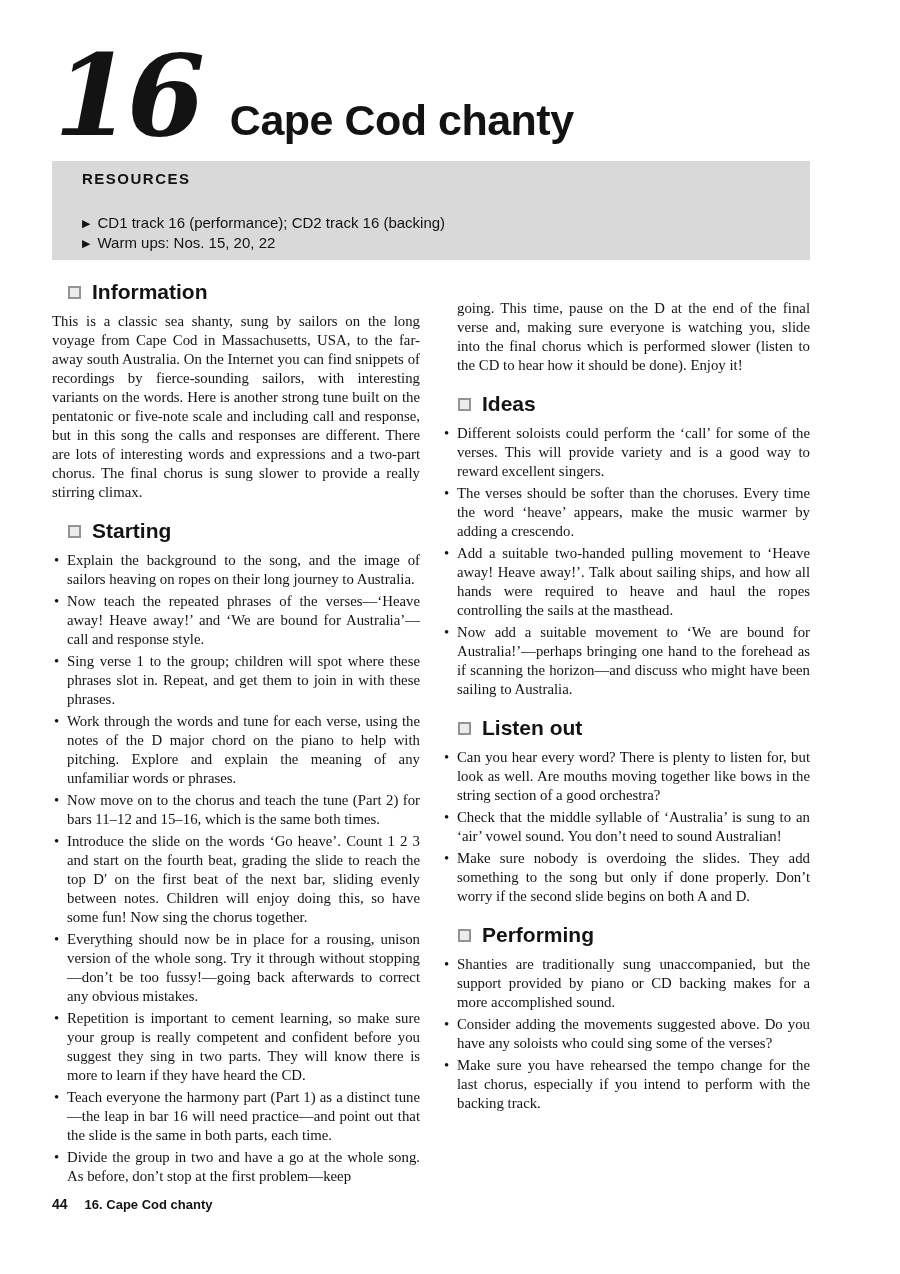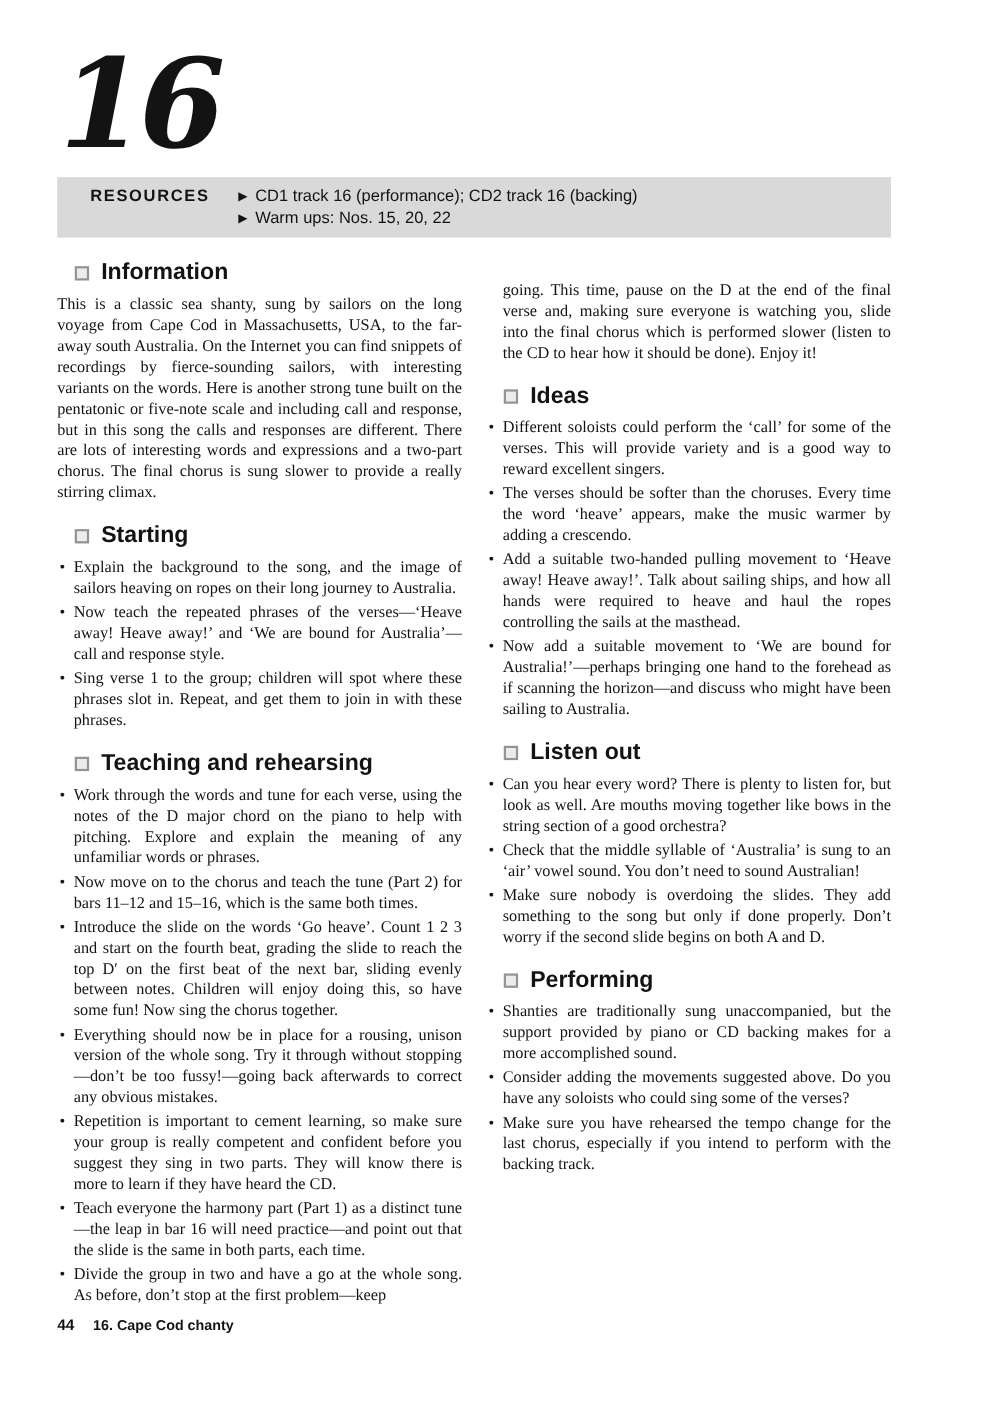--- a/index.html
+++ b/index.html
@@ -28,20 +28,21 @@
     font-weight: bold; font-size: 43px; letter-spacing: -0.5px;
   }
   
   .resources {
     margin-top: 14px;
     background: #d9d9d9;
     padding: 8px 12px 7px 30px;
     display: flex; gap: 26px;
     font-family: "Liberation Sans", sans-serif;
     font-size: 15px;
+    flex-direction: column;
   }
   .res-label { font-weight: bold; letter-spacing: 1.5px; padding-top: 1px; white-space: nowrap; }
   .res-line { display: flex; gap: 7px; line-height: 20px; }
   .tri { font-size: 11px; line-height: 20px; }
   
   .columns { display: flex; gap: 22px; margin-top: 20px; }
   .col { width: 368px; flex: none; }
   .sec-head {
     display: flex; align-items: center; gap: 11px;
     font-family: "Liberation Sans", sans-serif;
@@ -71,20 +72,21 @@
   .footer .pg { font-size: 14px; text-align: center; }
   .footer .ref { font-size: 13px; }
 </style>
 </head>
 <body>
 
 <div class="page">
 
   <div class="masthead">
     <span class="chapter-num">16</span>
+    <h1 class="title">Cape Cod chanty</h1>
   </div>
 
   <div class="resources">
     <span class="res-label">RESOURCES</span>
     <div class="res-lines">
       <div class="res-line">
         <span class="tri">▶</span>
         <span>CD1 track 16 (performance); CD2 track 16 (backing)</span>
       </div>
       <div class="res-line">
@@ -112,24 +114,20 @@
           <span>Starting</span>
         </h2>
         <ul class="bullets">
           <li>Explain the background to the song, and the image of sailors heaving on ropes on their long journey to Australia.</li>
           <li>Now teach the repeated phrases of the verses—‘Heave away! Heave away!’ and ‘We are bound for Australia’—call and response style.</li>
           <li>Sing verse 1 to the group; children will spot where these phrases slot in. Repeat, and get them to join in with these phrases.</li>
         </ul>
       </section>
 
       <section class="sec">
-        <h2 class="sec-head">
-          <span class="checkbox"></span>
-          <span>Teaching and rehearsing</span>
-        </h2>
         <ul class="bullets">
           <li>Work through the words and tune for each verse, using the notes of the D major chord on the piano to help with pitching. Explore and explain the meaning of any unfamiliar words or phrases.</li>
           <li>Now move on to the chorus and teach the tune (Part 2) for bars 11–12 and 15–16, which is the same both times.</li>
           <li>Introduce the slide on the words ‘Go heave’. Count 1 2 3 and start on the fourth beat, grading the slide to reach the top D′ on the first beat of the next bar, sliding evenly between notes. Children will enjoy doing this, so have some fun! Now sing the chorus together.</li>
           <li>Everything should now be in place for a rousing, unison version of the whole song. Try it through without stopping—don’t be too fussy!—going back afterwards to correct any obvious mistakes.</li>
           <li>Repetition is important to cement learning, so make sure your group is really competent and confident before you suggest they sing in two parts. They will know there is more to learn if they have heard the CD.</li>
           <li>Teach everyone the harmony part (Part 1) as a distinct tune—the leap in bar 16 will need practice—and point out that the slide is the same in both parts, each time.</li>
           <li>Divide the group in two and have a go at the whole song. As before, don’t stop at the first problem—keep</li>
         </ul>
       </section>

